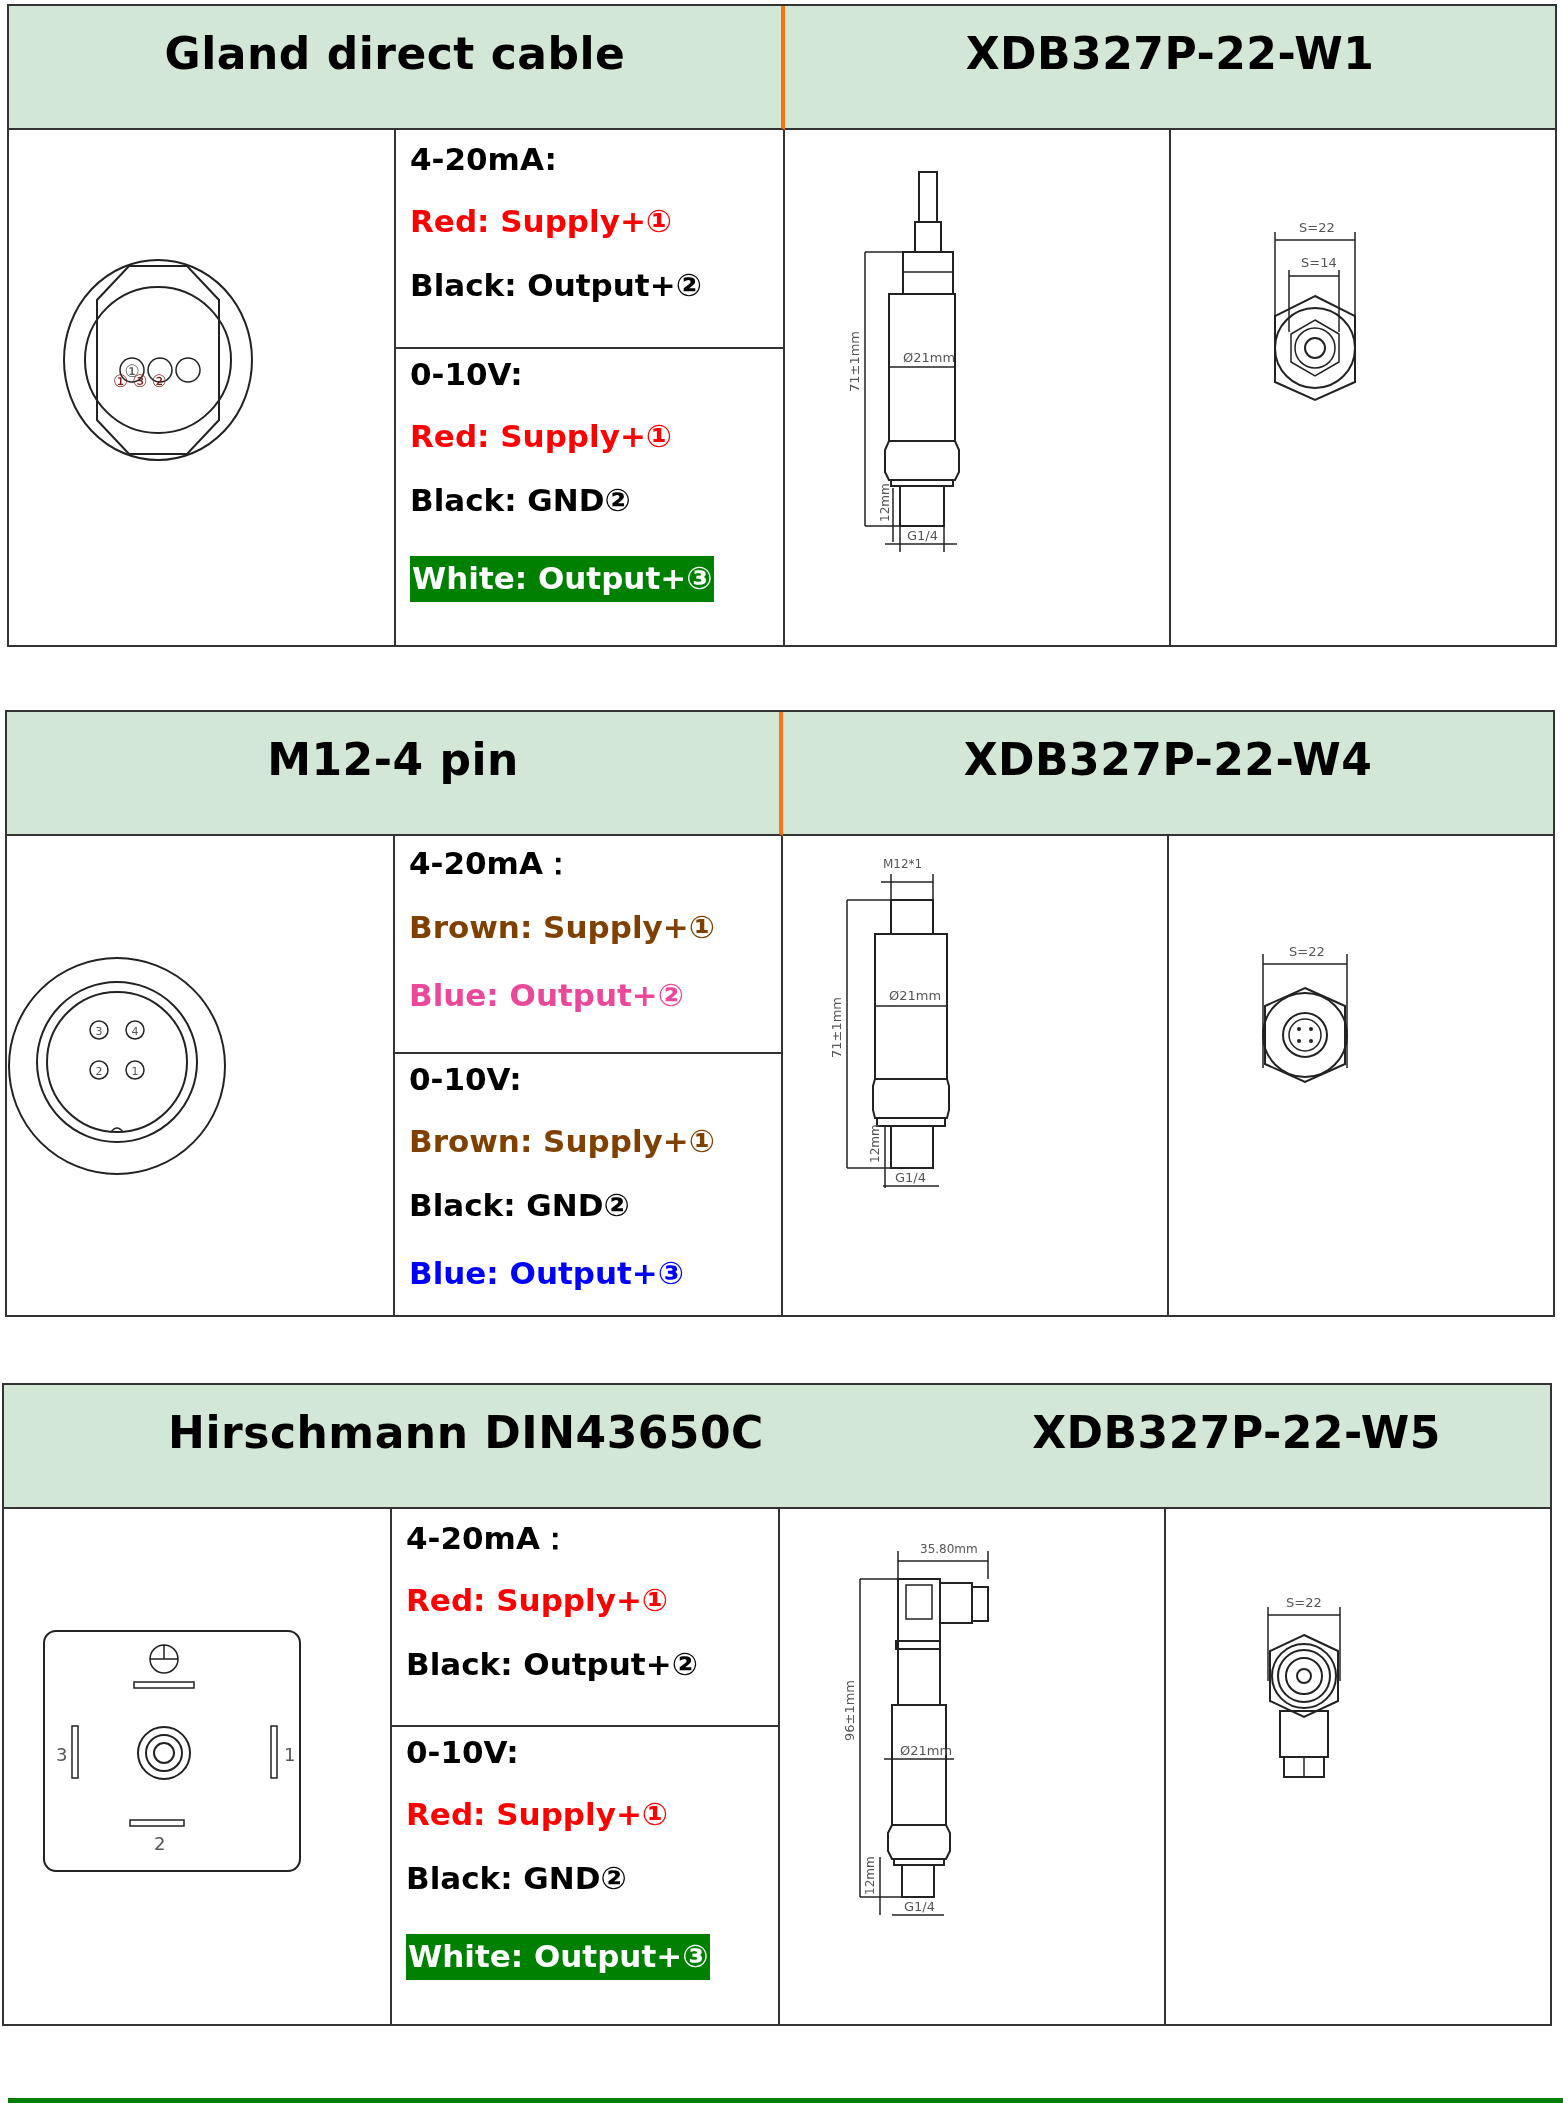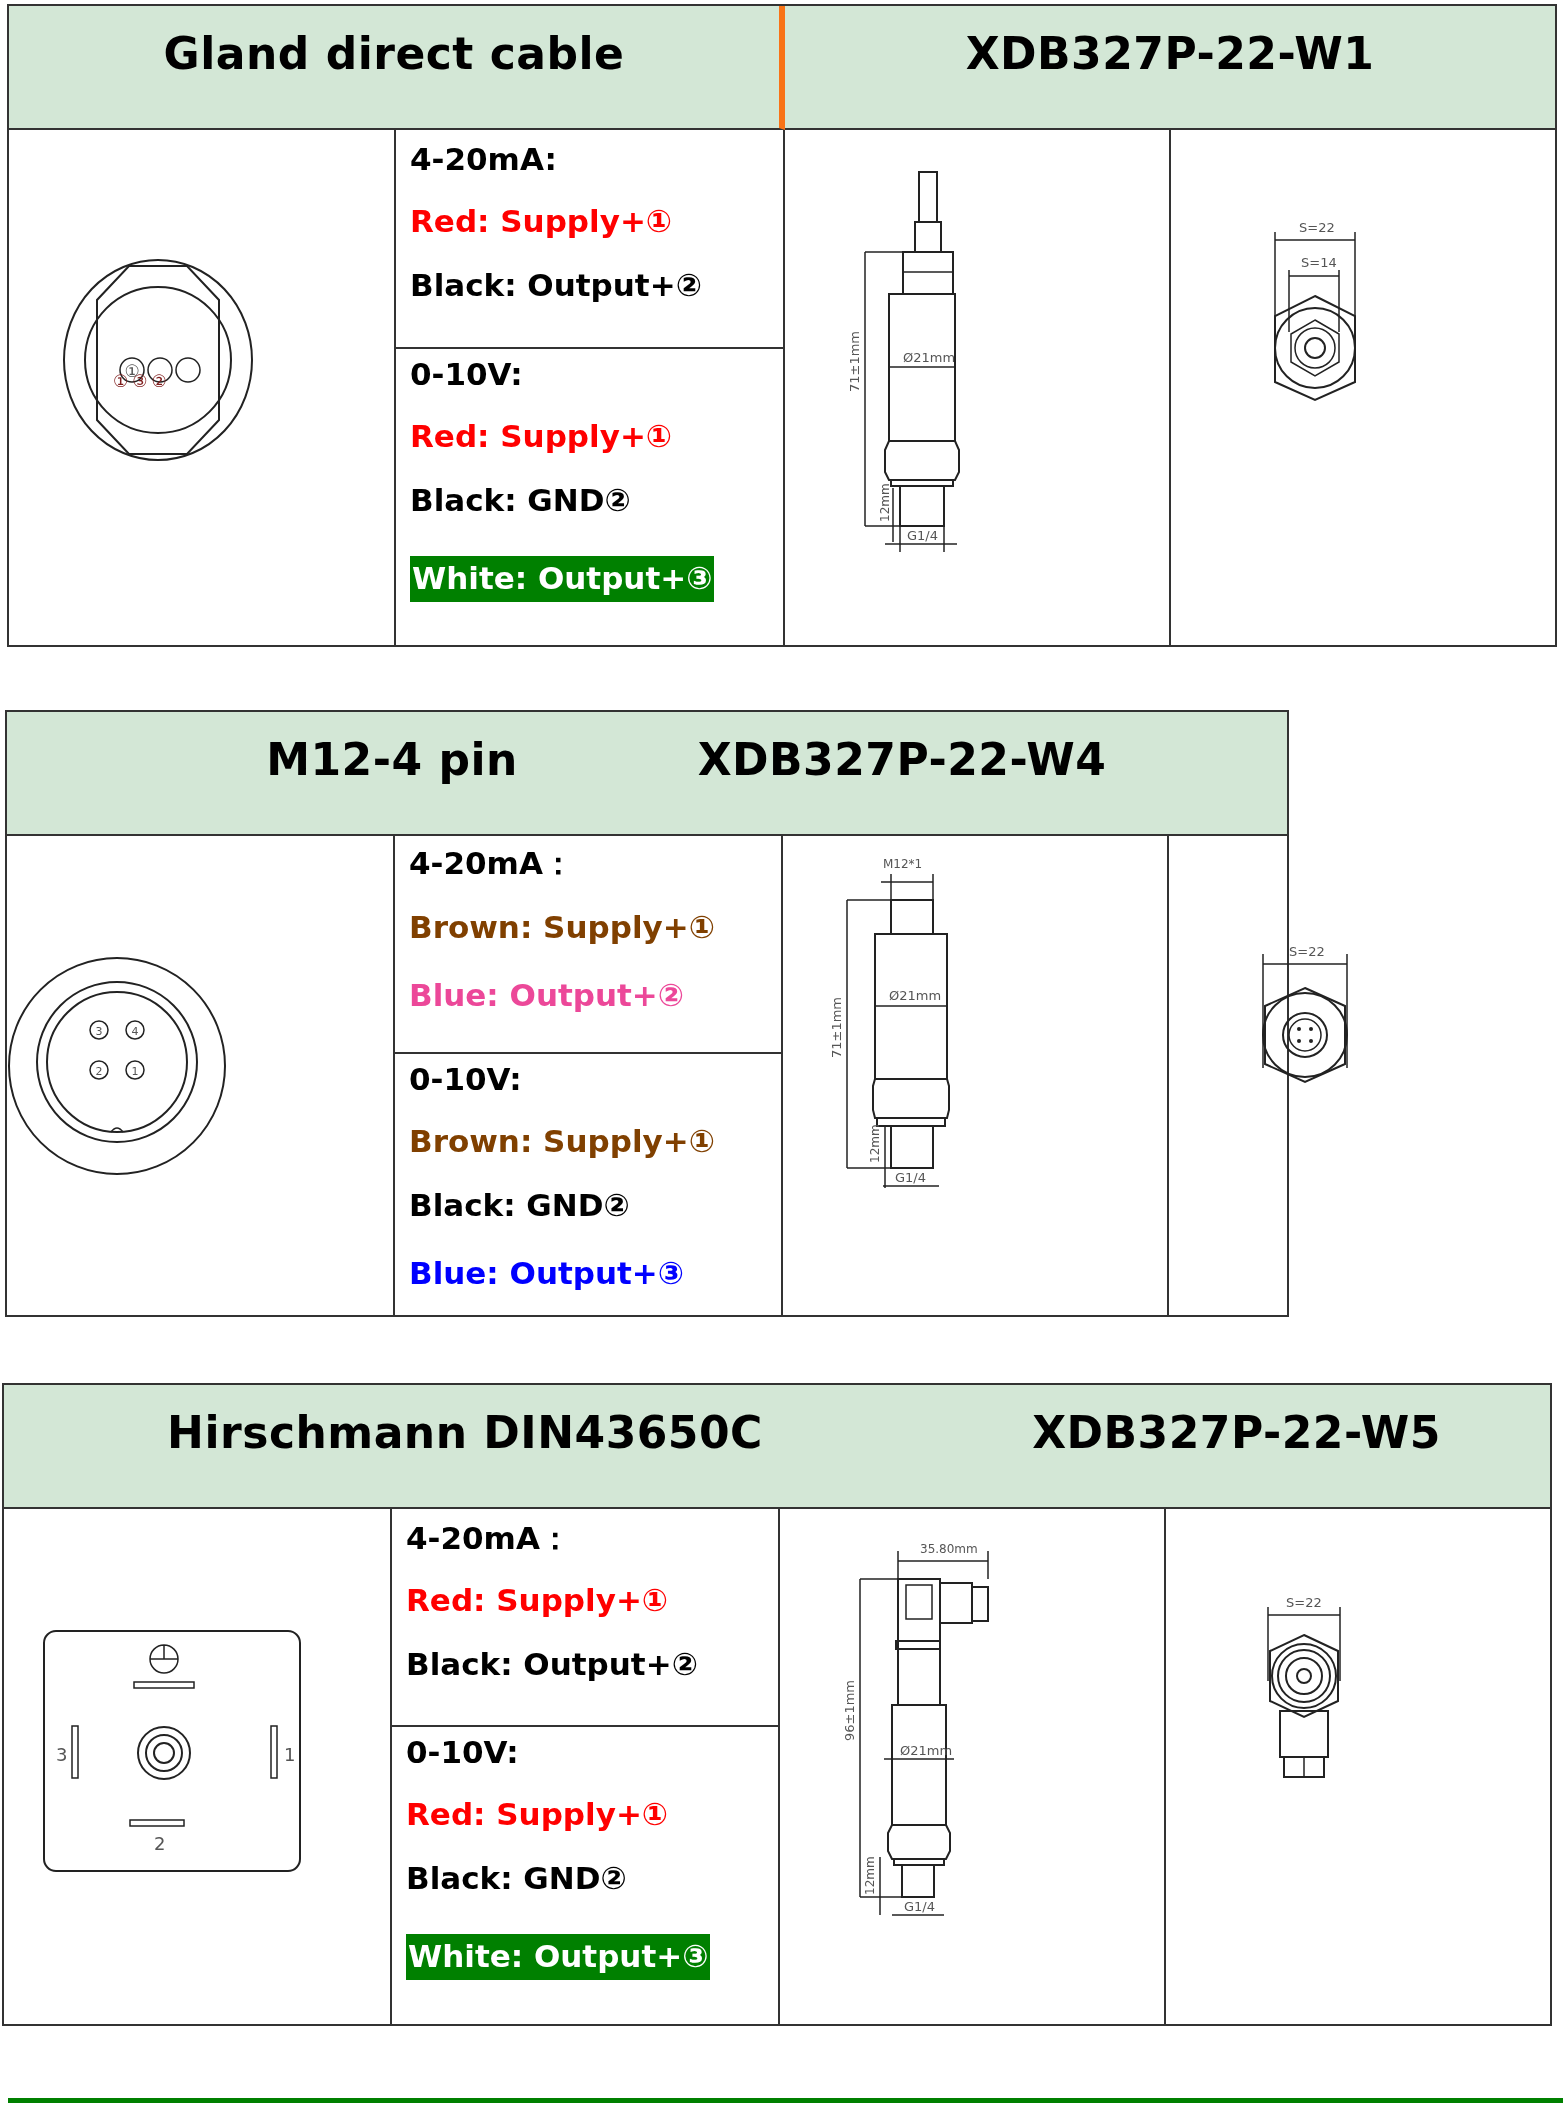--- a/index.html
+++ b/index.html
@@ -2,21 +2,21 @@
 <html><head>
 <meta charset="utf-8">
 <style>
   * { box-sizing: border-box; margin: 0; padding: 0; }
   html, body { width: 1563px; height: 2103px; background: #ffffff; overflow: hidden; }
   body { position: relative; font-family: "DejaVu Sans", "Liberation Sans", sans-serif; color: #000; }
   .tbl { position: absolute; border: 2px solid #333; background: #fff; }
   .hdr { position: absolute; top: 0; height: 124px; background: #d3e7d6; border-bottom: 2px solid #333;
          display: flex; justify-content: center; align-items: flex-start; padding-top: 22px;
          font-weight: bold; font-size: 44px; letter-spacing: 0.5px; }
-  .hdr.left { left: 0; border-right: 6px solid #f97316; }
+  .hdr.left { left: 0; border-right: 4px solid #f97316; }
   .hdr.right { right: 0; }
   .vline { position: absolute; width: 2px; background: #333; }
   .hline { position: absolute; height: 2px; background: #333; }
   .wires { position: absolute; padding-left: 14px; font-weight: bold; font-size: 31px; line-height: 1; }
   .wires .ln { position: absolute; left: 14px; white-space: nowrap; text-align: right; }
   .hl { background: #008000; color: #fff; padding: 4px 2px 6px 2px; }
   svg { position: absolute; overflow: visible; }
   svg .s { fill: none; stroke: #222; stroke-width: 2; }
   svg .t { stroke-width: 1.5; }
   svg text { font-family: "DejaVu Sans", sans-serif; fill: #555; }
@@ -92,21 +92,21 @@
     <polygon class="s" points="144,164 184,184 184,250 144,268 104,250 104,184"></polygon>
     <circle class="s" cx="144" cy="216" r="40"></circle>
     <polygon class="s t" points="144,188 168,202 168,230 144,244 120,230 120,202"></polygon>
     <circle class="s t" cx="144" cy="216" r="20"></circle>
     <circle class="s" cx="144" cy="216" r="10"></circle>
     <text x="128" y="100" font-size="13">S=22</text>
     <text x="130" y="135" font-size="13">S=14</text>
   </svg>
 </div>
 
-<div class="tbl" style="left:5px; top:710px; width:1284px; height:607px;">
+<div class="tbl" style="left:5px; top:710px; width:1550px; height:607px;">
   <div class="hdr left" style="width:776px;">M12-4 pin</div>
   <div class="hdr right" style="width:770px;">XDB327P-22-W4</div>
 
   <div class="vline" style="left:386px; top:124px; bottom:0;"></div>
   <div class="vline" style="left:774px; top:124px; bottom:0;"></div>
   <div class="vline" style="left:1160px; top:124px; bottom:0;"></div>
   <div class="hline" style="left:386px; width:388px; top:340px;"></div>
 
   <svg width="386" height="480" style="left:0; top:126px;">
     <circle class="s" cx="110" cy="228" r="108"></circle>

